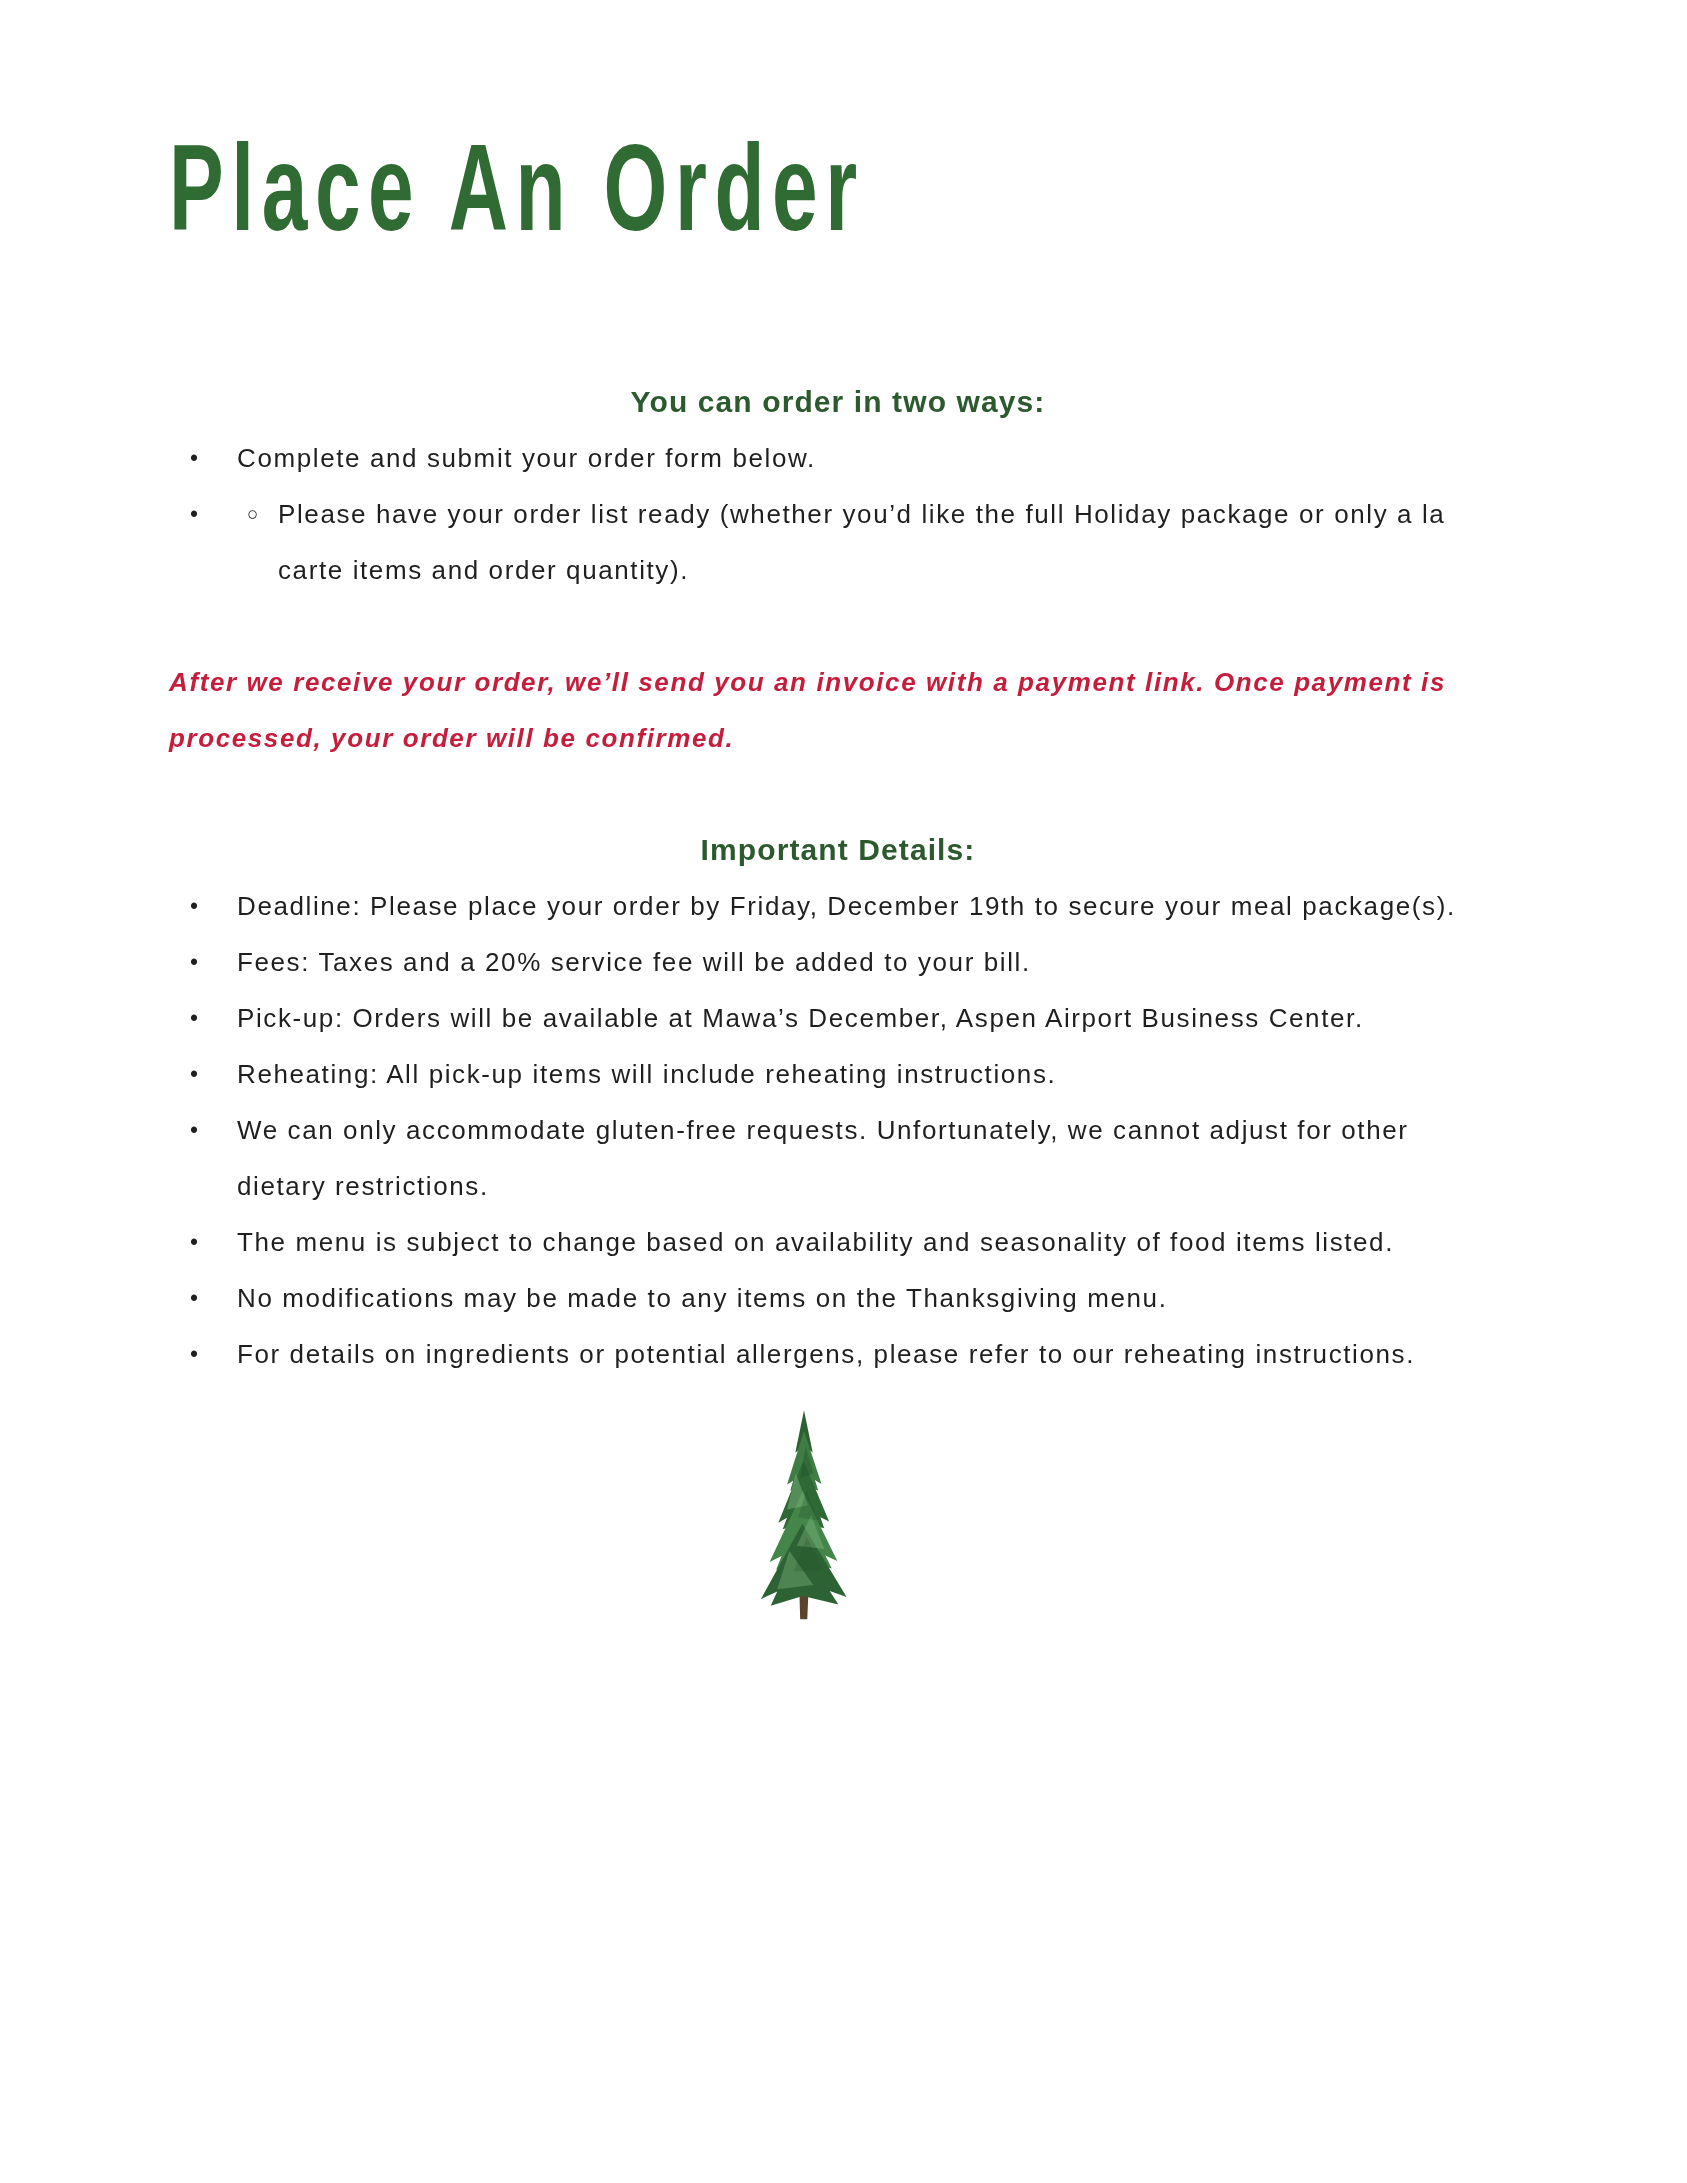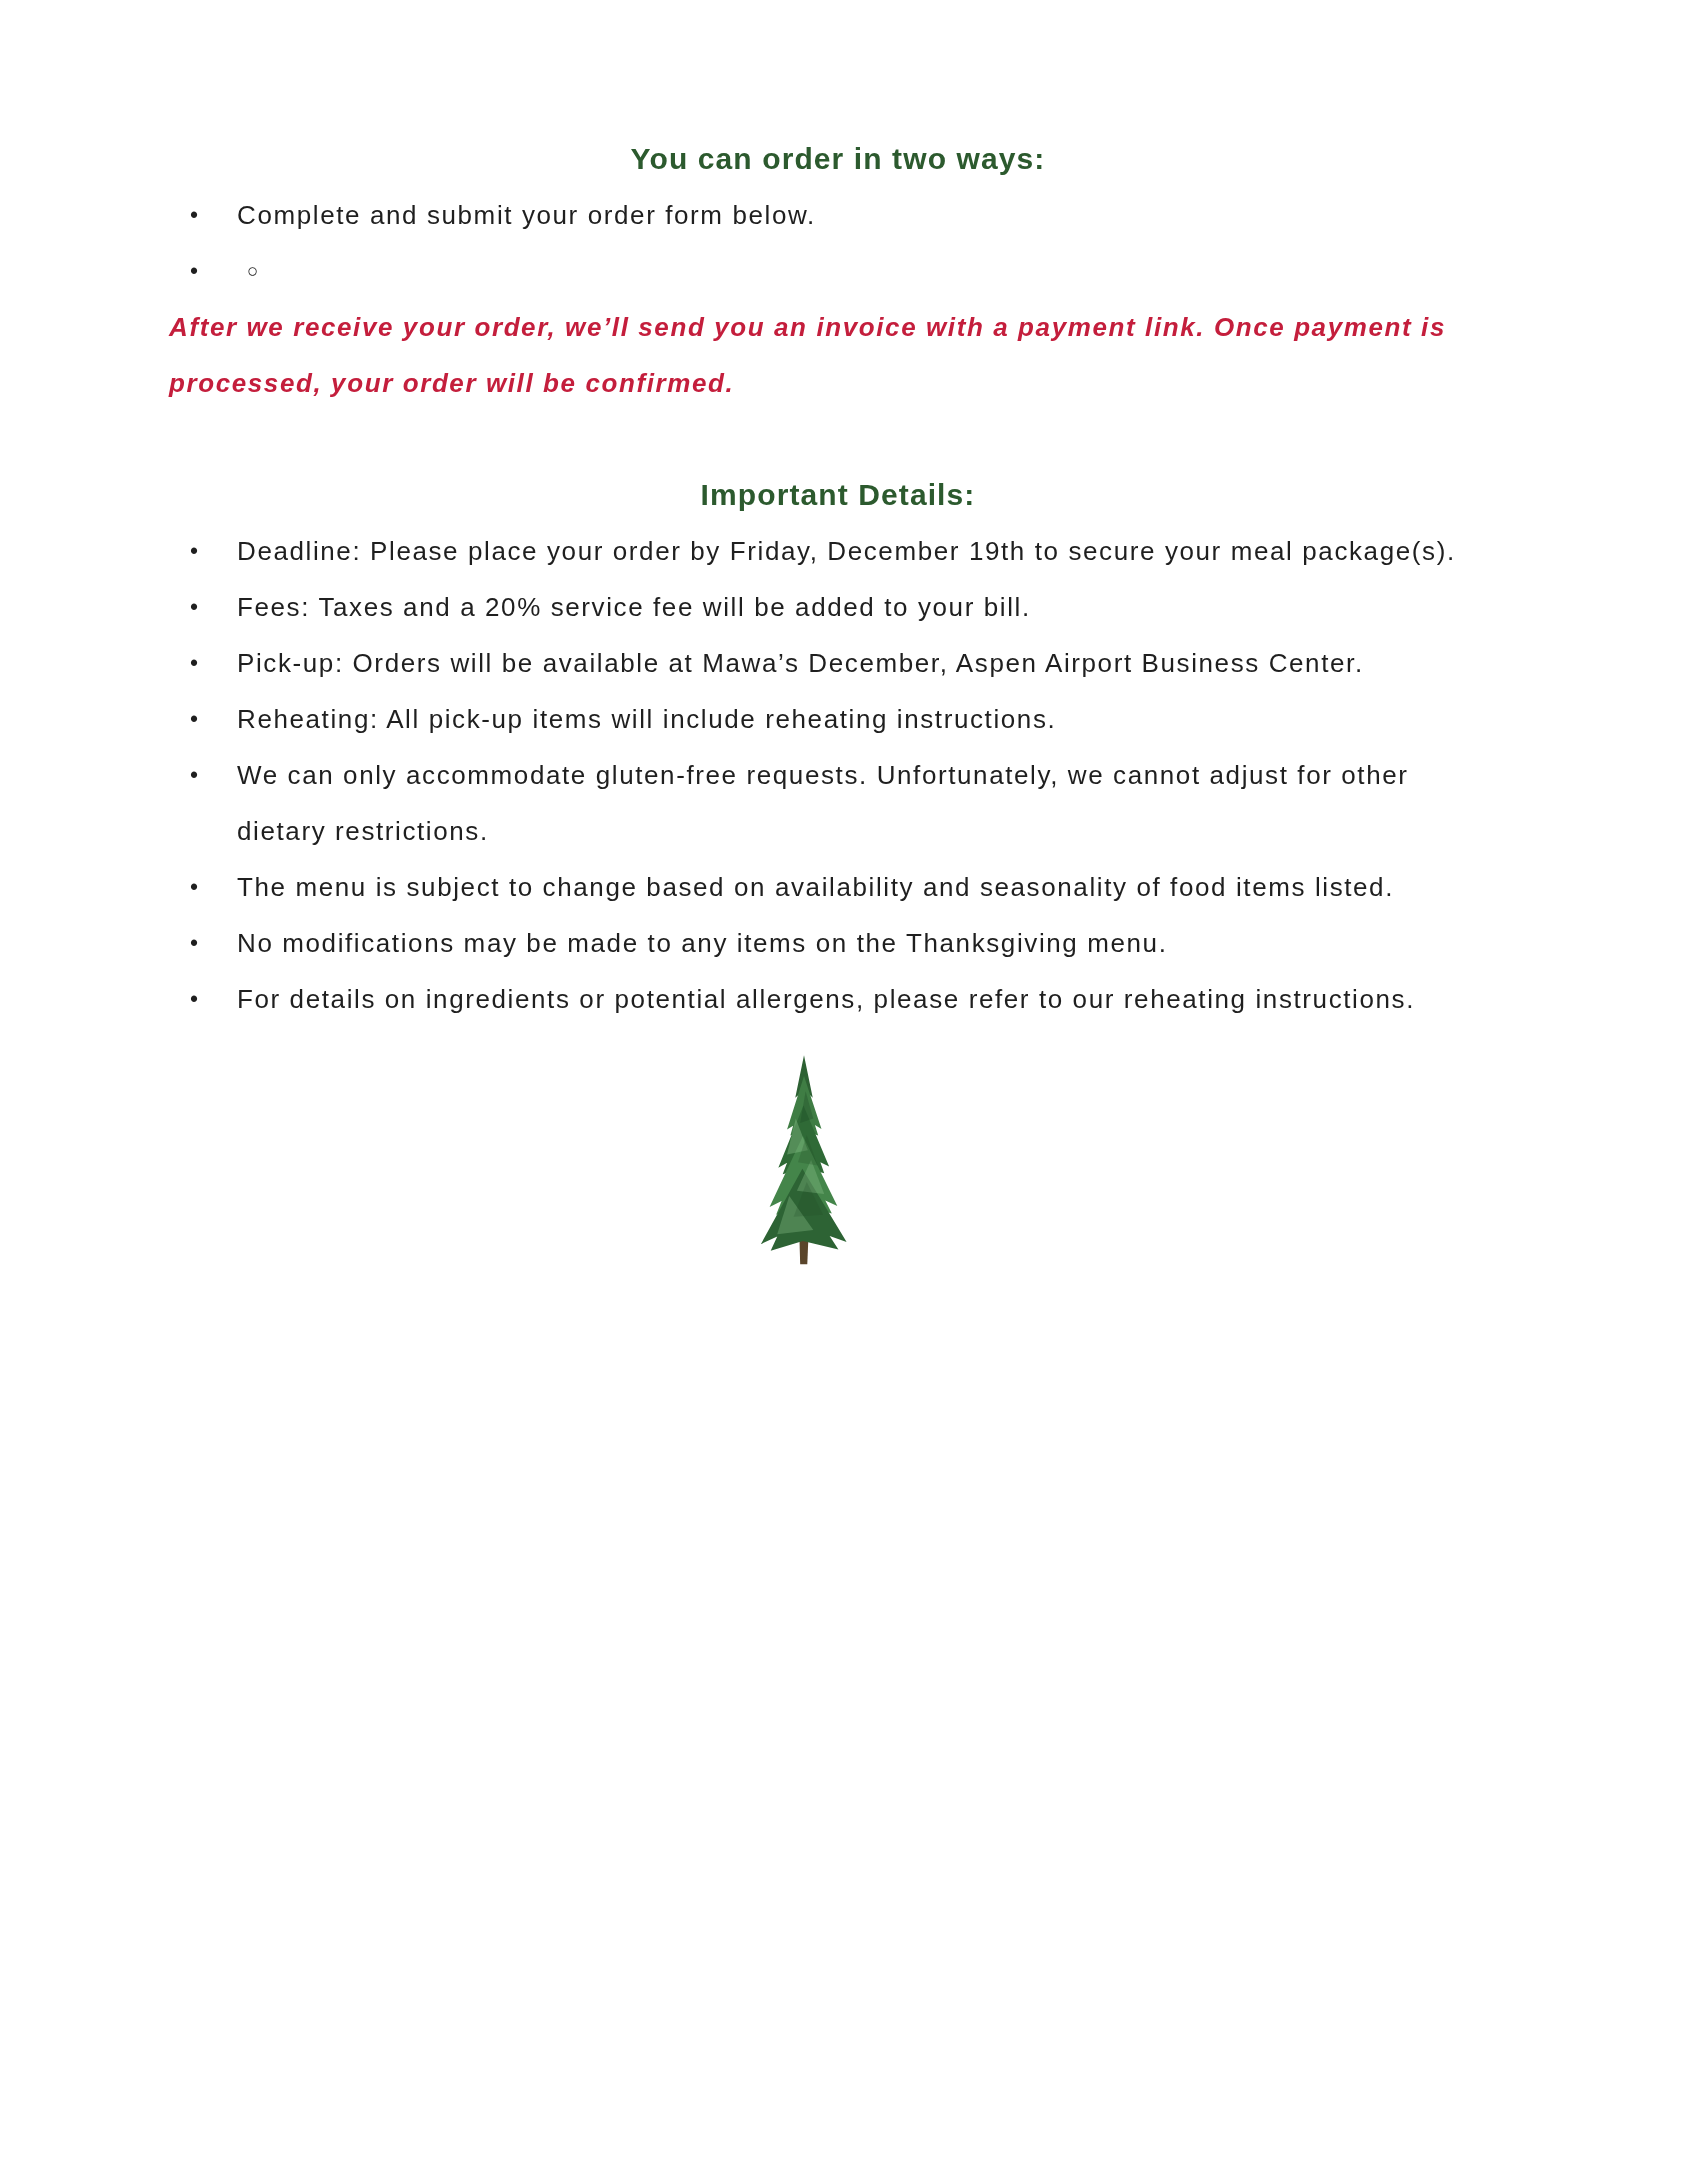--- a/index.html
+++ b/index.html
@@ -86,32 +86,34 @@
   .tree-wrap svg {
     display: inline-block;
     transform: translateX(-34px);
   }
 </style>
 </head>
 <body>
 
 <div class="page">
 
+  <h1 class="doc-title"><span class="stretch">Place An Order</span></h1>
 
   <h2 class="section-heading first">You can order in two ways:</h2>
   <ul class="bullets">
     <li class="bullet">
       <span class="marker">•</span>
       <span class="text">Complete and submit your order form below.</span>
     </li>
     <li class="bullet">
       <span class="marker">•</span>
     </li>
     <li class="bullet sub">
       <span class="marker">○</span>
+      <span class="text">Please have your order list ready (whether you’d like the full Holiday package or only a la carte items and order quantity).</span>
     </li>
   </ul>
 
   <p class="payment-notice">After we receive your order, we’ll send you an invoice with a payment link. Once payment is processed, your order will be confirmed.</p>
 
   <h2 class="section-heading">Important Details:</h2>
   <ul class="bullets">
     <li class="bullet">
       <span class="marker">•</span>
       <span class="text">Deadline: Please place your order by Friday, December 19th to secure your meal package(s).</span>

